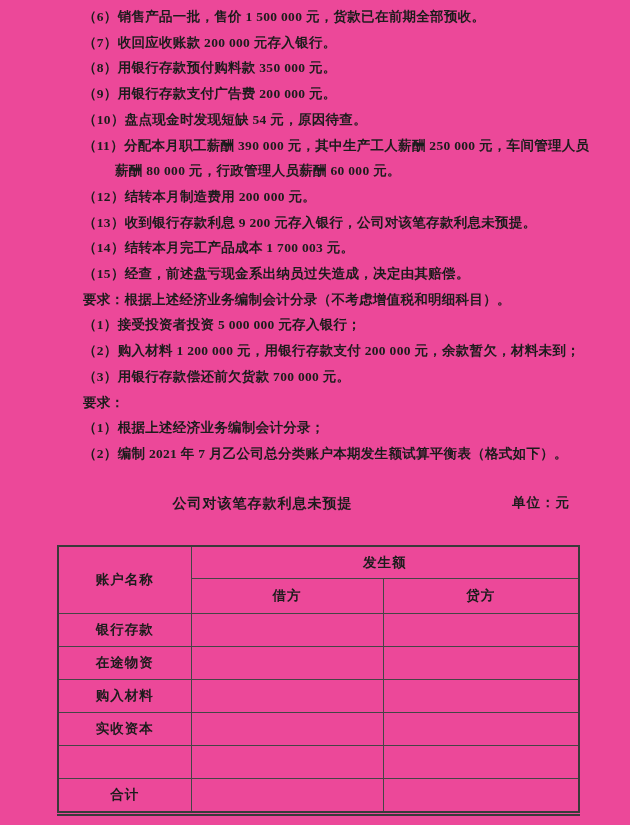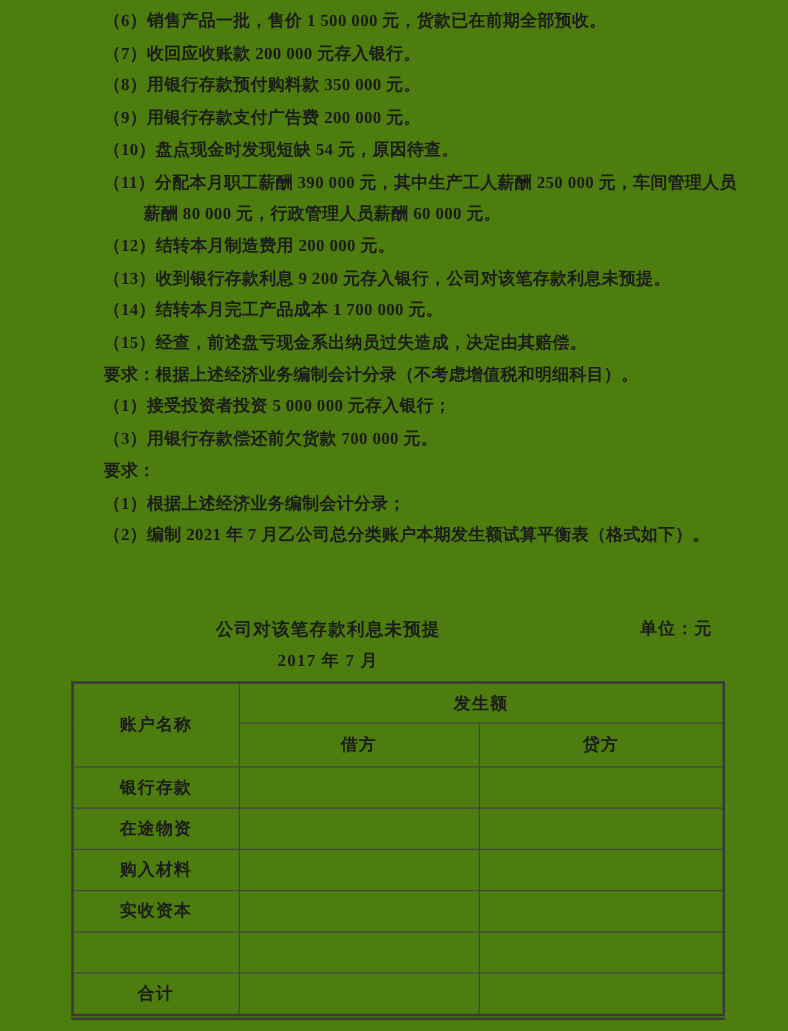--- a/index.html
+++ b/index.html
@@ -1,19 +1,19 @@
 <!DOCTYPE html>
 <html><head>
 <meta charset="utf-8">
 <style>
   html,body{margin:0;padding:0;}
   .page{
     position:relative;
     width:630px;height:825px;
-    background:#4d7c0f;
+    background:#ec4899;
     font-family:"Liberation Serif","DejaVu Serif",serif;
     color:#1c1c1c;
     font-weight:700;
     overflow:hidden;
   }
   .textblock{
     position:absolute;
     top:4px;left:83px;width:513px;
     font-size:13.5px;
     line-height:25.7px;
@@ -64,34 +64,34 @@
 
   <div class="textblock">
     <div class="item">（6）销售产品一批，售价 1 500 000 元，货款已在前期全部预收。</div>
     <div class="item">（7）收回应收账款 200 000 元存入银行。</div>
     <div class="item">（8）用银行存款预付购料款 350 000 元。</div>
     <div class="item">（9）用银行存款支付广告费 200 000 元。</div>
     <div class="item">（10）盘点现金时发现短缺 54 元，原因待查。</div>
     <div class="item">（11）分配本月职工薪酬 390 000 元，其中生产工人薪酬 250 000 元，车间管理人员薪酬 80 000 元，行政管理人员薪酬 60 000 元。</div>
     <div class="item">（12）结转本月制造费用 200 000 元。</div>
     <div class="item">（13）收到银行存款利息 9 200 元存入银行，公司对该笔存款利息未预提。</div>
-    <div class="item">（14）结转本月完工产品成本 1 700 000 元。</div>
+    <div class="item">（14）结转本月完工产品成本 1 700 003 元。</div>
     <div class="item">（15）经查，前述盘亏现金系出纳员过失造成，决定由其赔偿。</div>
     <div class="item">要求：根据上述经济业务编制会计分录（不考虑增值税和明细科目）。</div>
 
 
     <div class="item">（1）接受投资者投资 5 000 000 元存入银行；</div>
+    <div class="item">（2）购入材料 1 200 000 元，用银行存款支付 200 000 元，余款暂欠，材料未到；</div>
     <div class="item">（3）用银行存款偿还前欠货款 700 000 元。</div>
     <div class="item">要求：</div>
     <div class="item">（1）根据上述经济业务编制会计分录；</div>
     <div class="item">（2）编制 2021 年 7 月乙公司总分类账户本期发生额试算平衡表（格式如下）。</div>
   </div>
 
   <div class="tbl-title">公司对该笔存款利息未预提</div>
-  <div class="period">2017 年 7 月</div>
   <div class="unit">单位：元</div>
 
   <table class="tb">
     <colgroup>
       <col style="width:133px">
       <col style="width:192px">
       <col style="width:196px">
     </colgroup>
     <thead>
       <tr class="hrow1">

